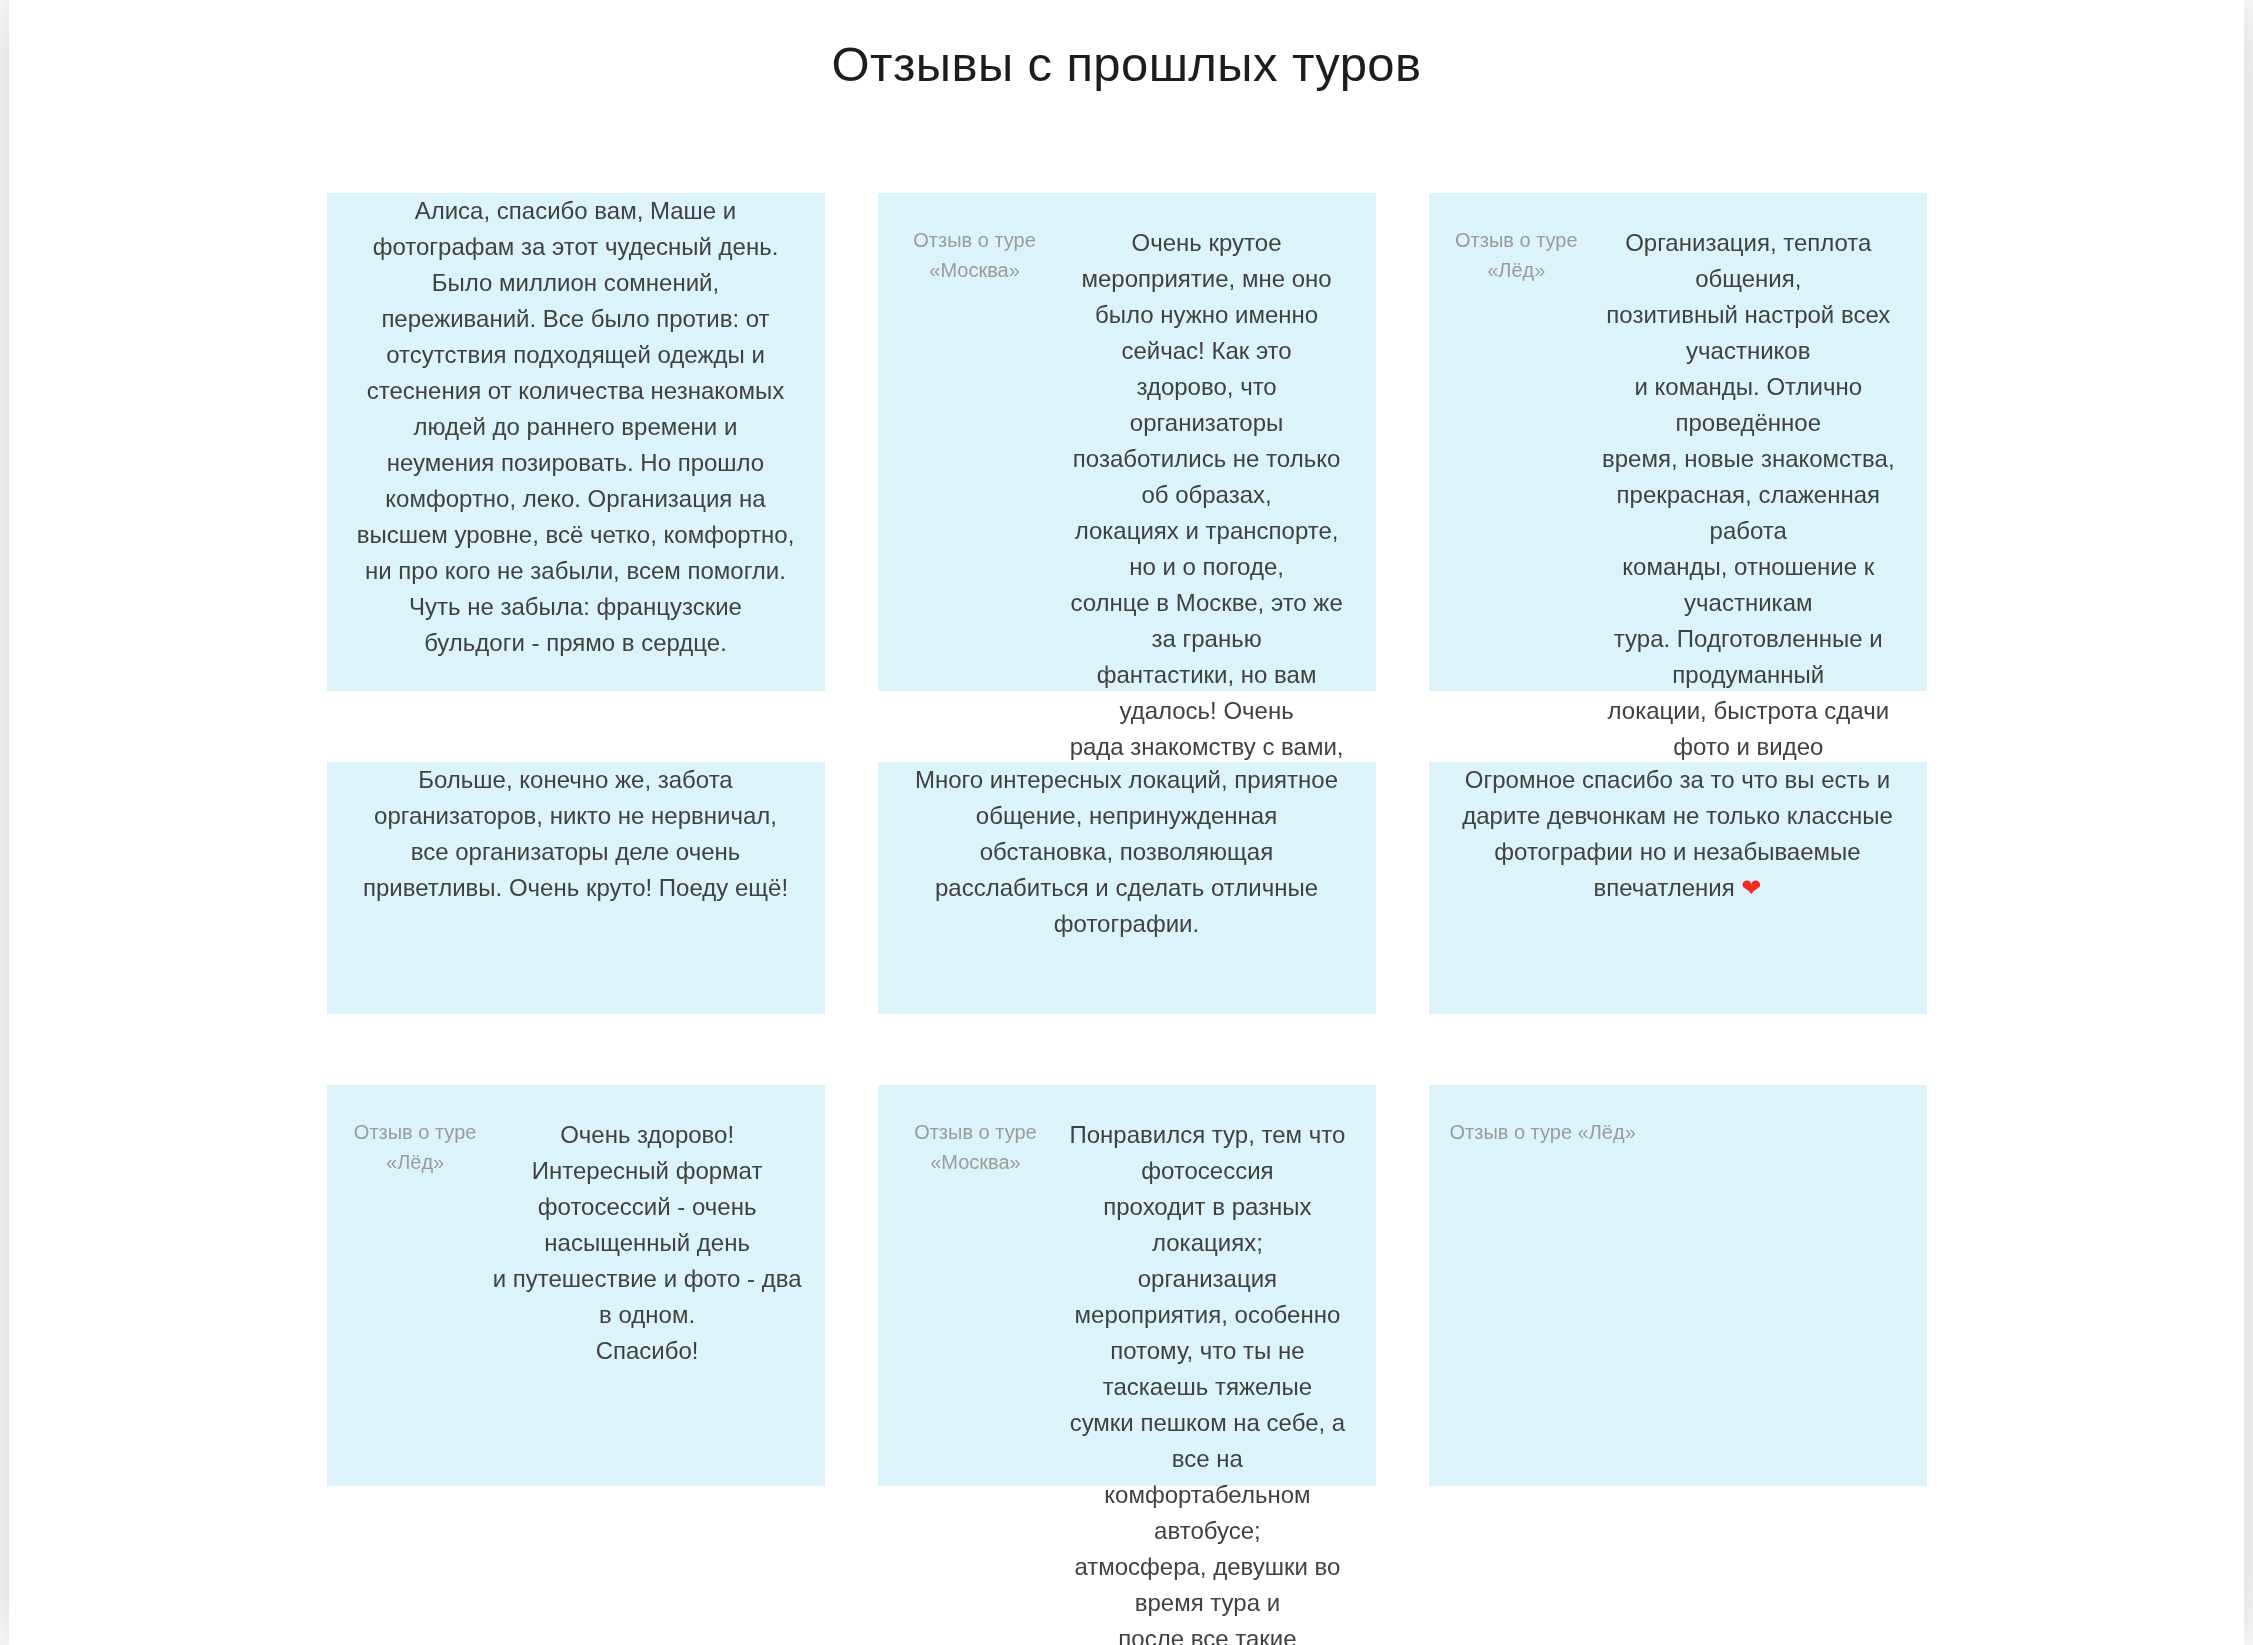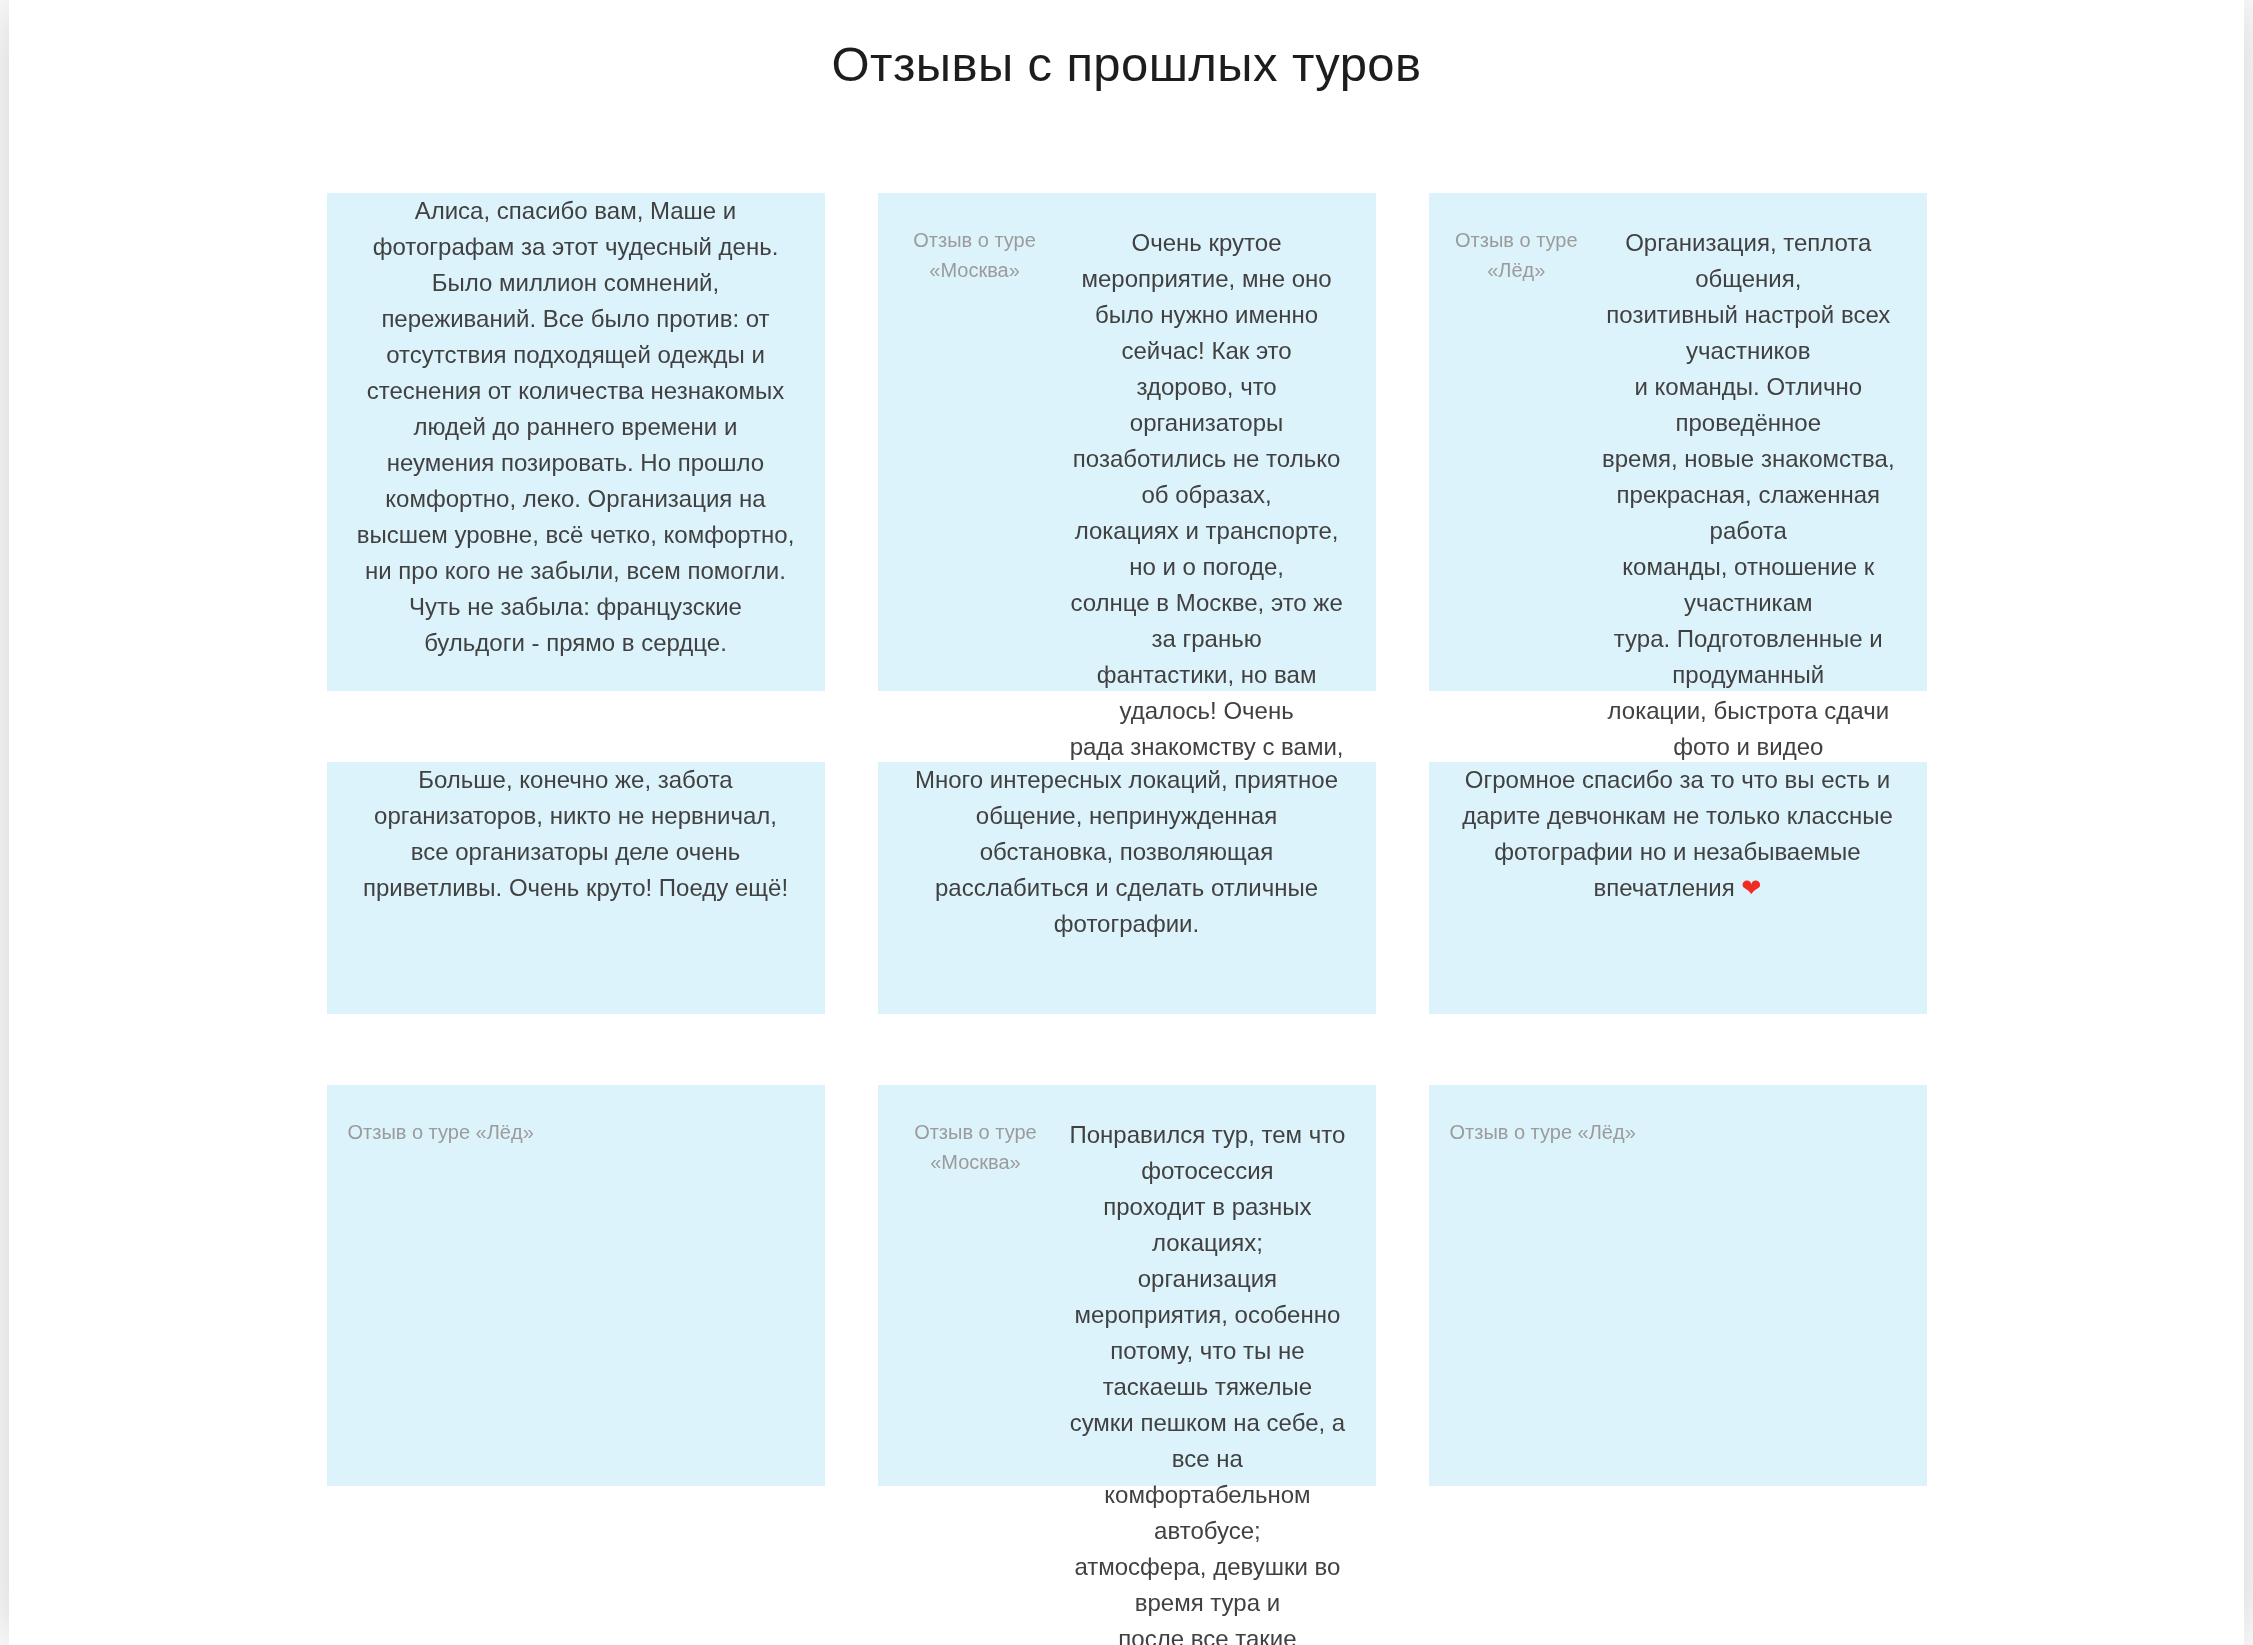--- a/index.html
+++ b/index.html
@@ -142,20 +142,24 @@
 
     <div class="card h-row2">
       <div class="card-text"><span>Огромное спасибо за то что вы есть и
 дарите девчонкам не только классные
 фотографии но и незабываемые
 впечатления</span><span class="heart"> ❤</span></div>
     </div>
 
     <div class="card h-row3 has-header">
       <div class="card-header">Отзыв о туре «Лёд»</div>
+      <div class="card-text">Очень здорово! Интересный формат
+фотосессий - очень насыщенный день
+и путешествие и фото - два в одном.
+Спасибо!</div>
     </div>
 
     <div class="card h-row3 has-header">
       <div class="card-header">Отзыв о туре «Москва»</div>
       <div class="card-text">Понравился тур, тем что фотосессия
 проходит в разных локациях;
 организация мероприятия, особенно
 потому, что ты не таскаешь тяжелые
 сумки пешком на себе, а все на
 комфортабельном автобусе;

